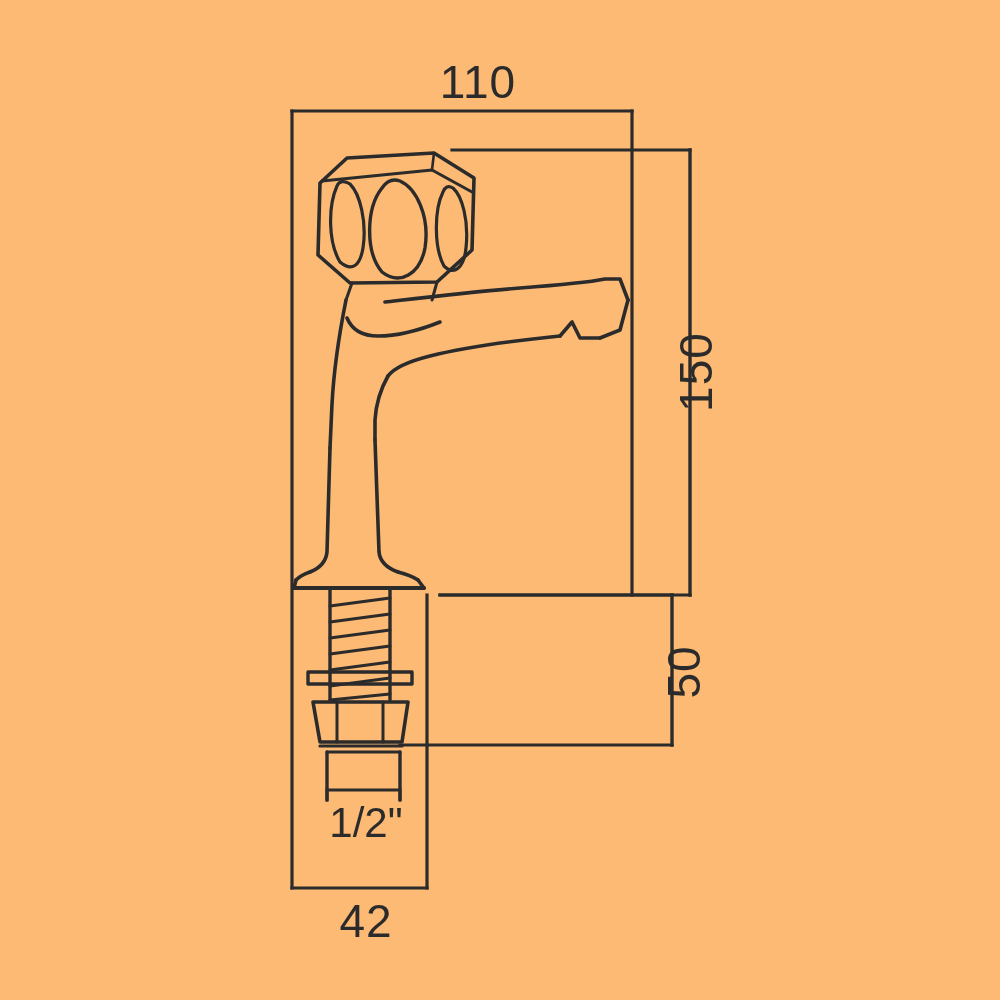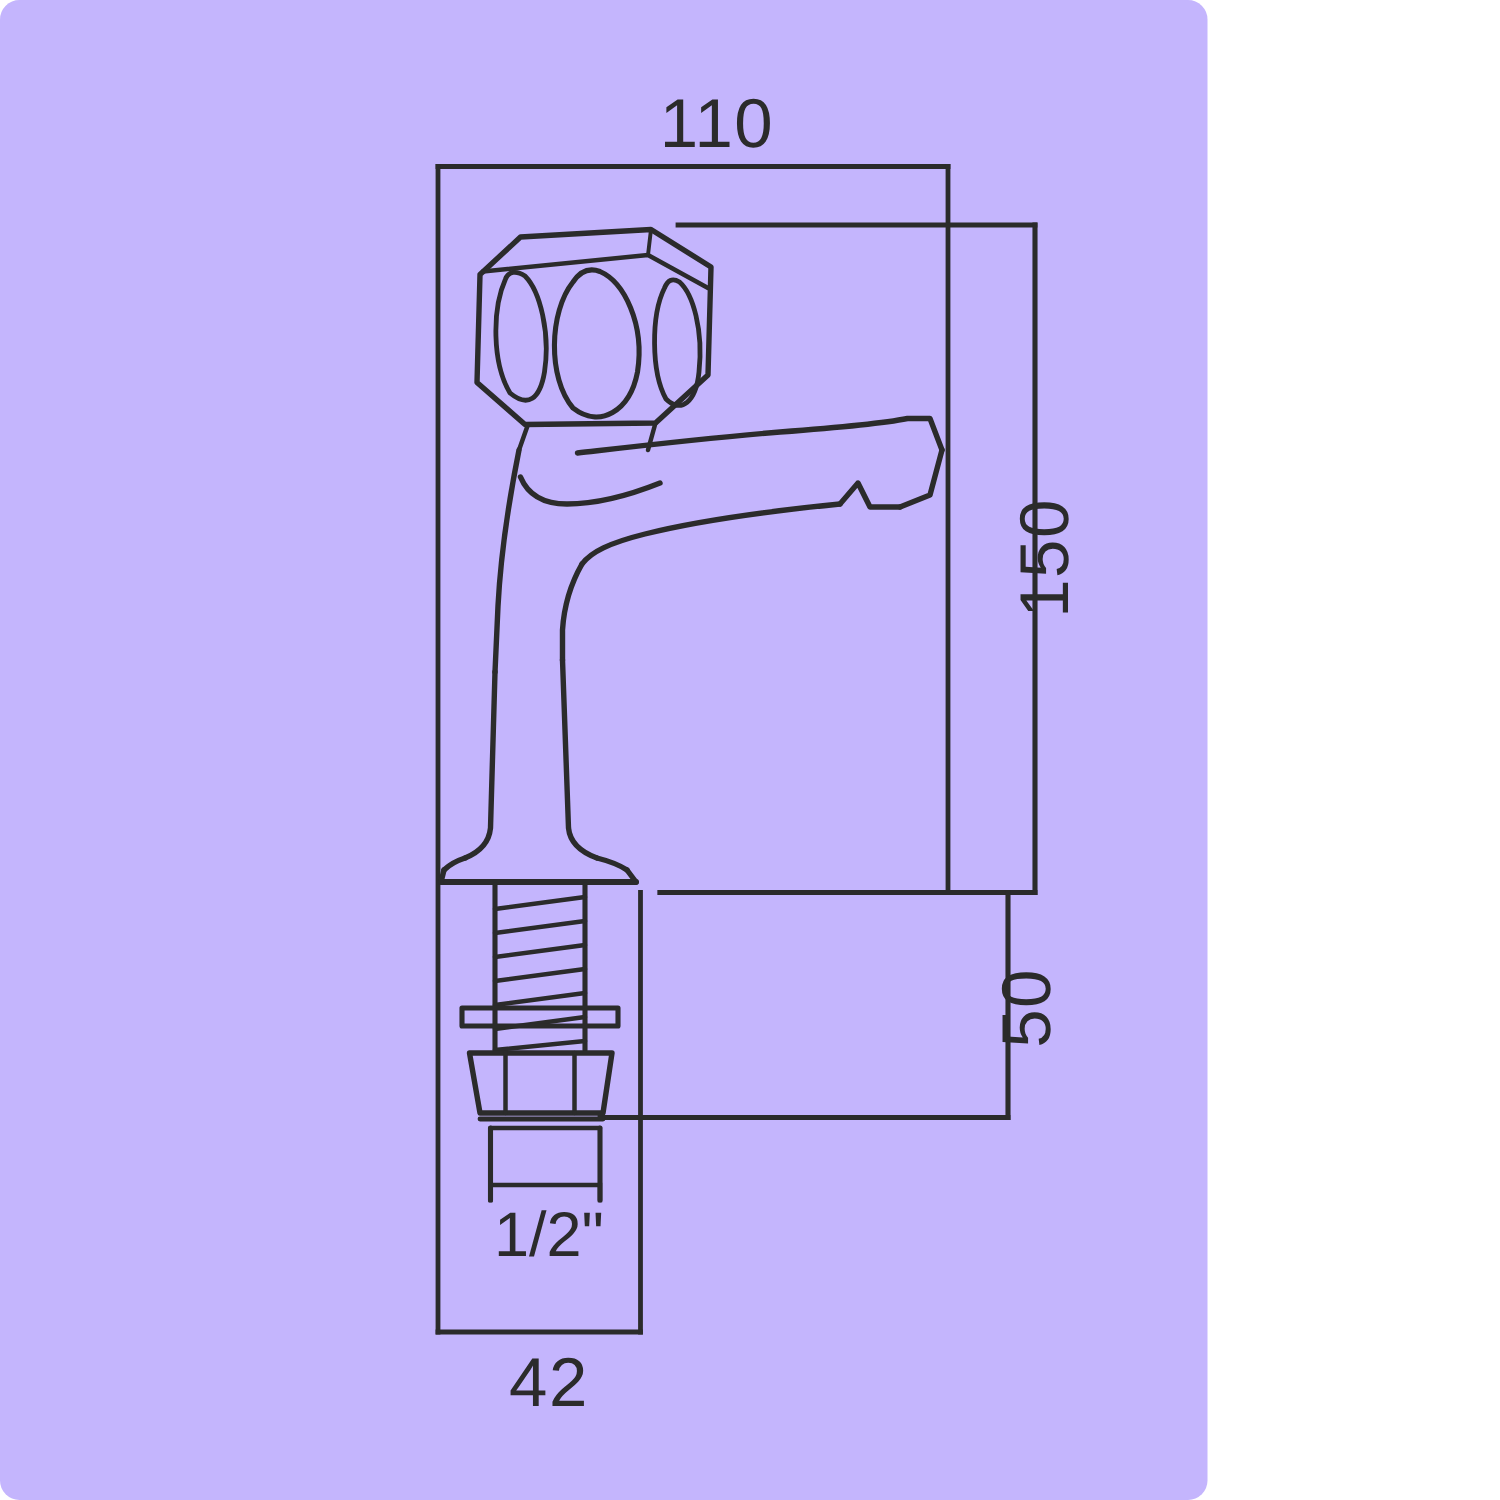--- a/index.html
+++ b/index.html
@@ -8,24 +8,23 @@
     background: #ffffff;
   }
   body {
     width: 1000px;
     height: 1000px;
     font-family: "Liberation Sans", sans-serif;
     overflow: hidden;
   }
   #drawing-root {
     position: relative;
-    width: 805px;
+    width: 1000px;
     height: 1000px;
-    background: #c4b5fd;
-    border-radius: 13px;
+    background: #fdba74;
   }
   #tech-svg {
     position: absolute;
     top: 0;
     left: 0;
     width: 1000px;
     height: 1000px;
     display: block;
   }
   .dim-text {

